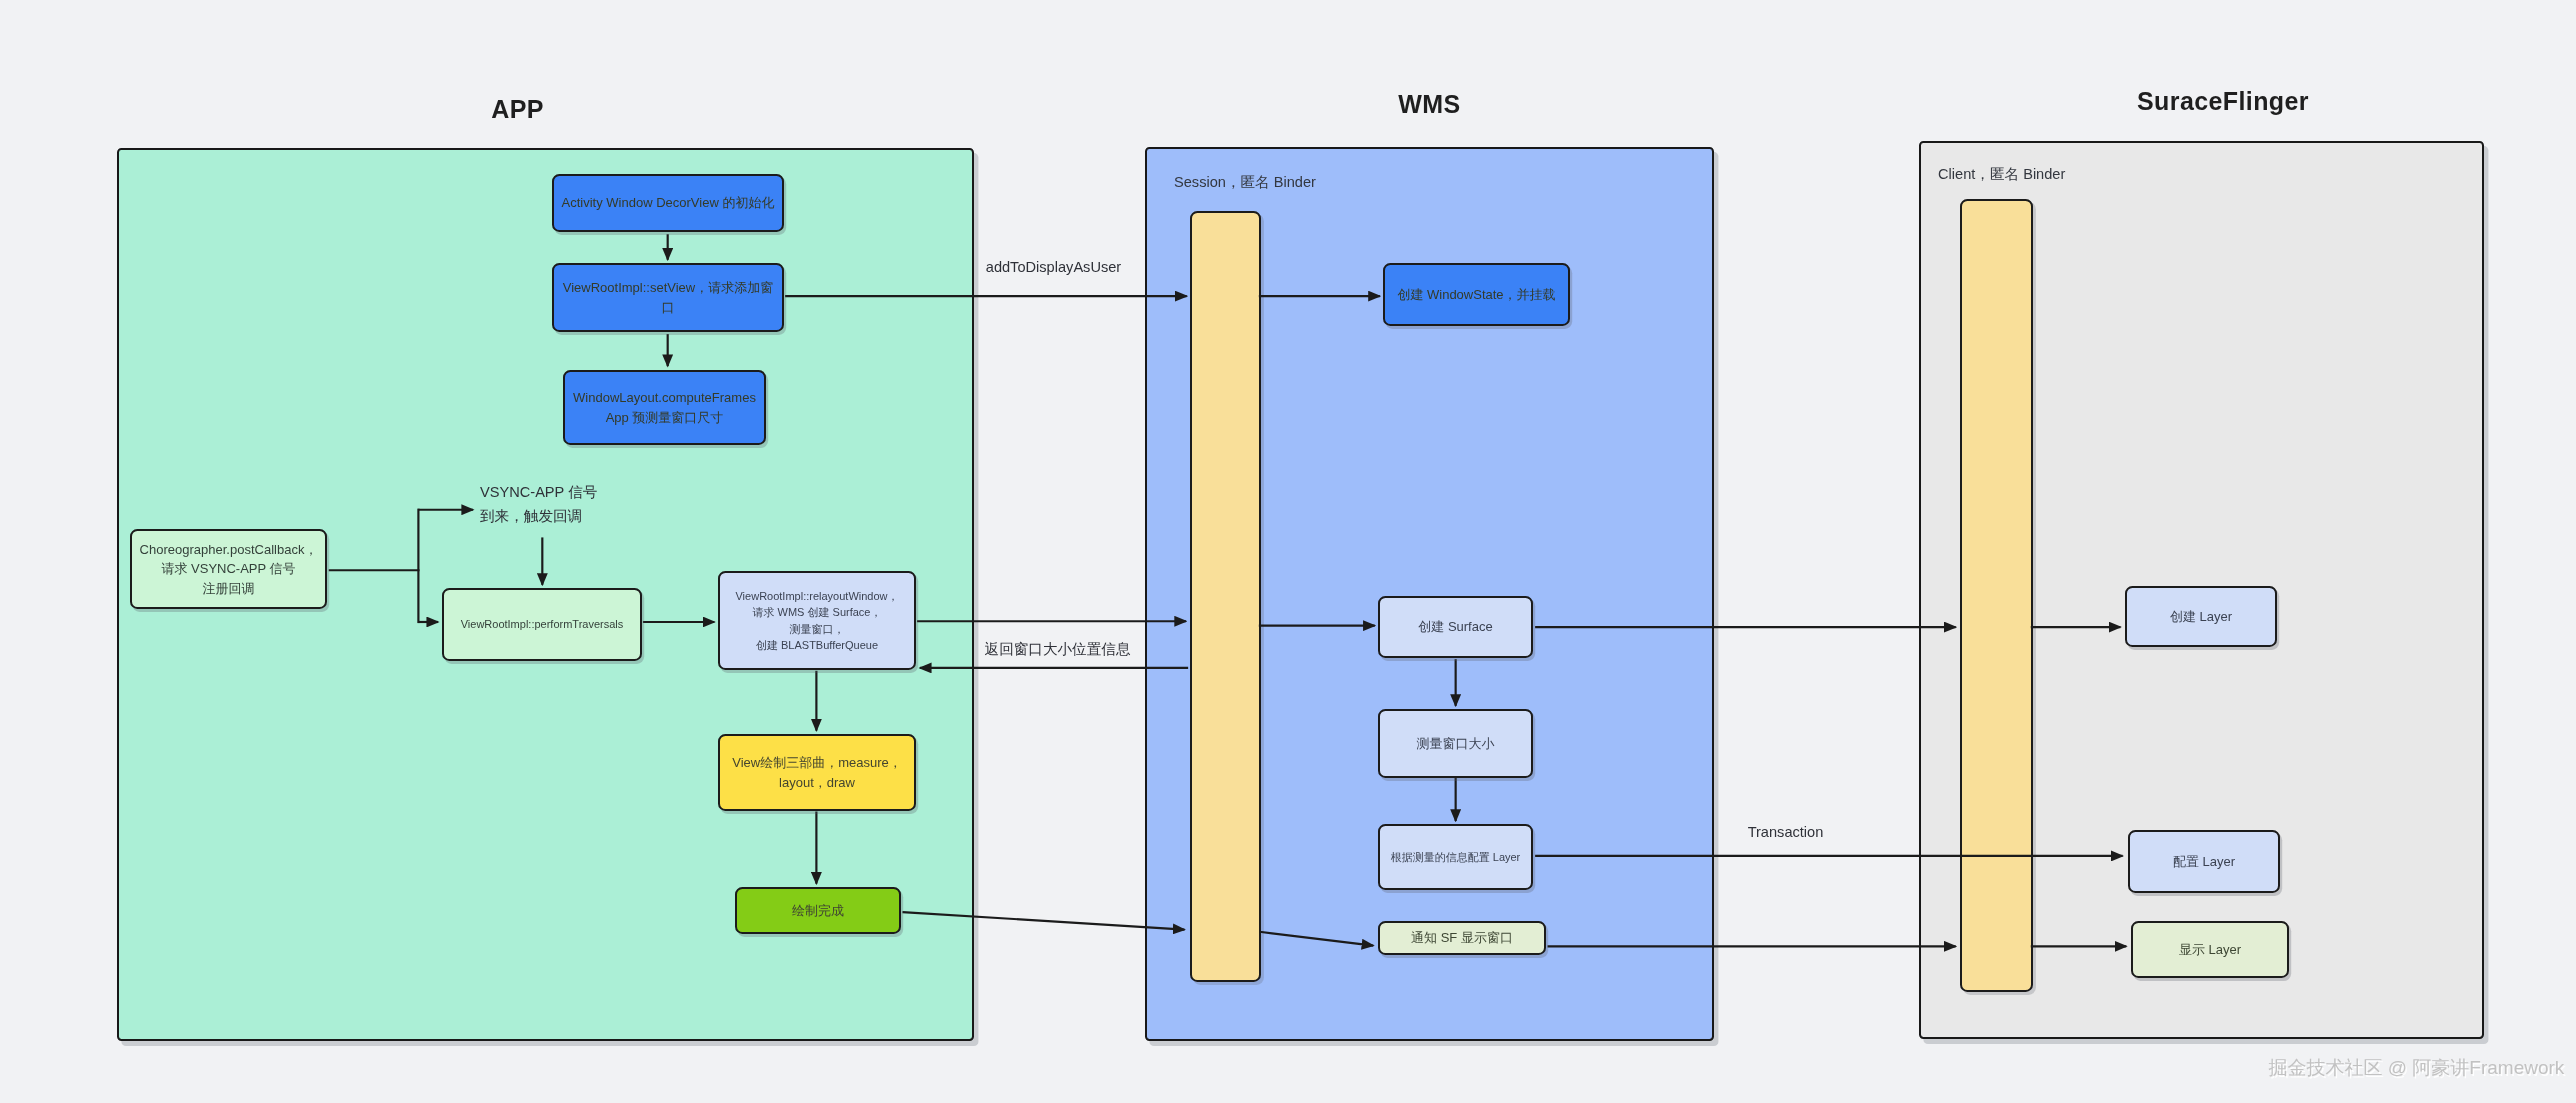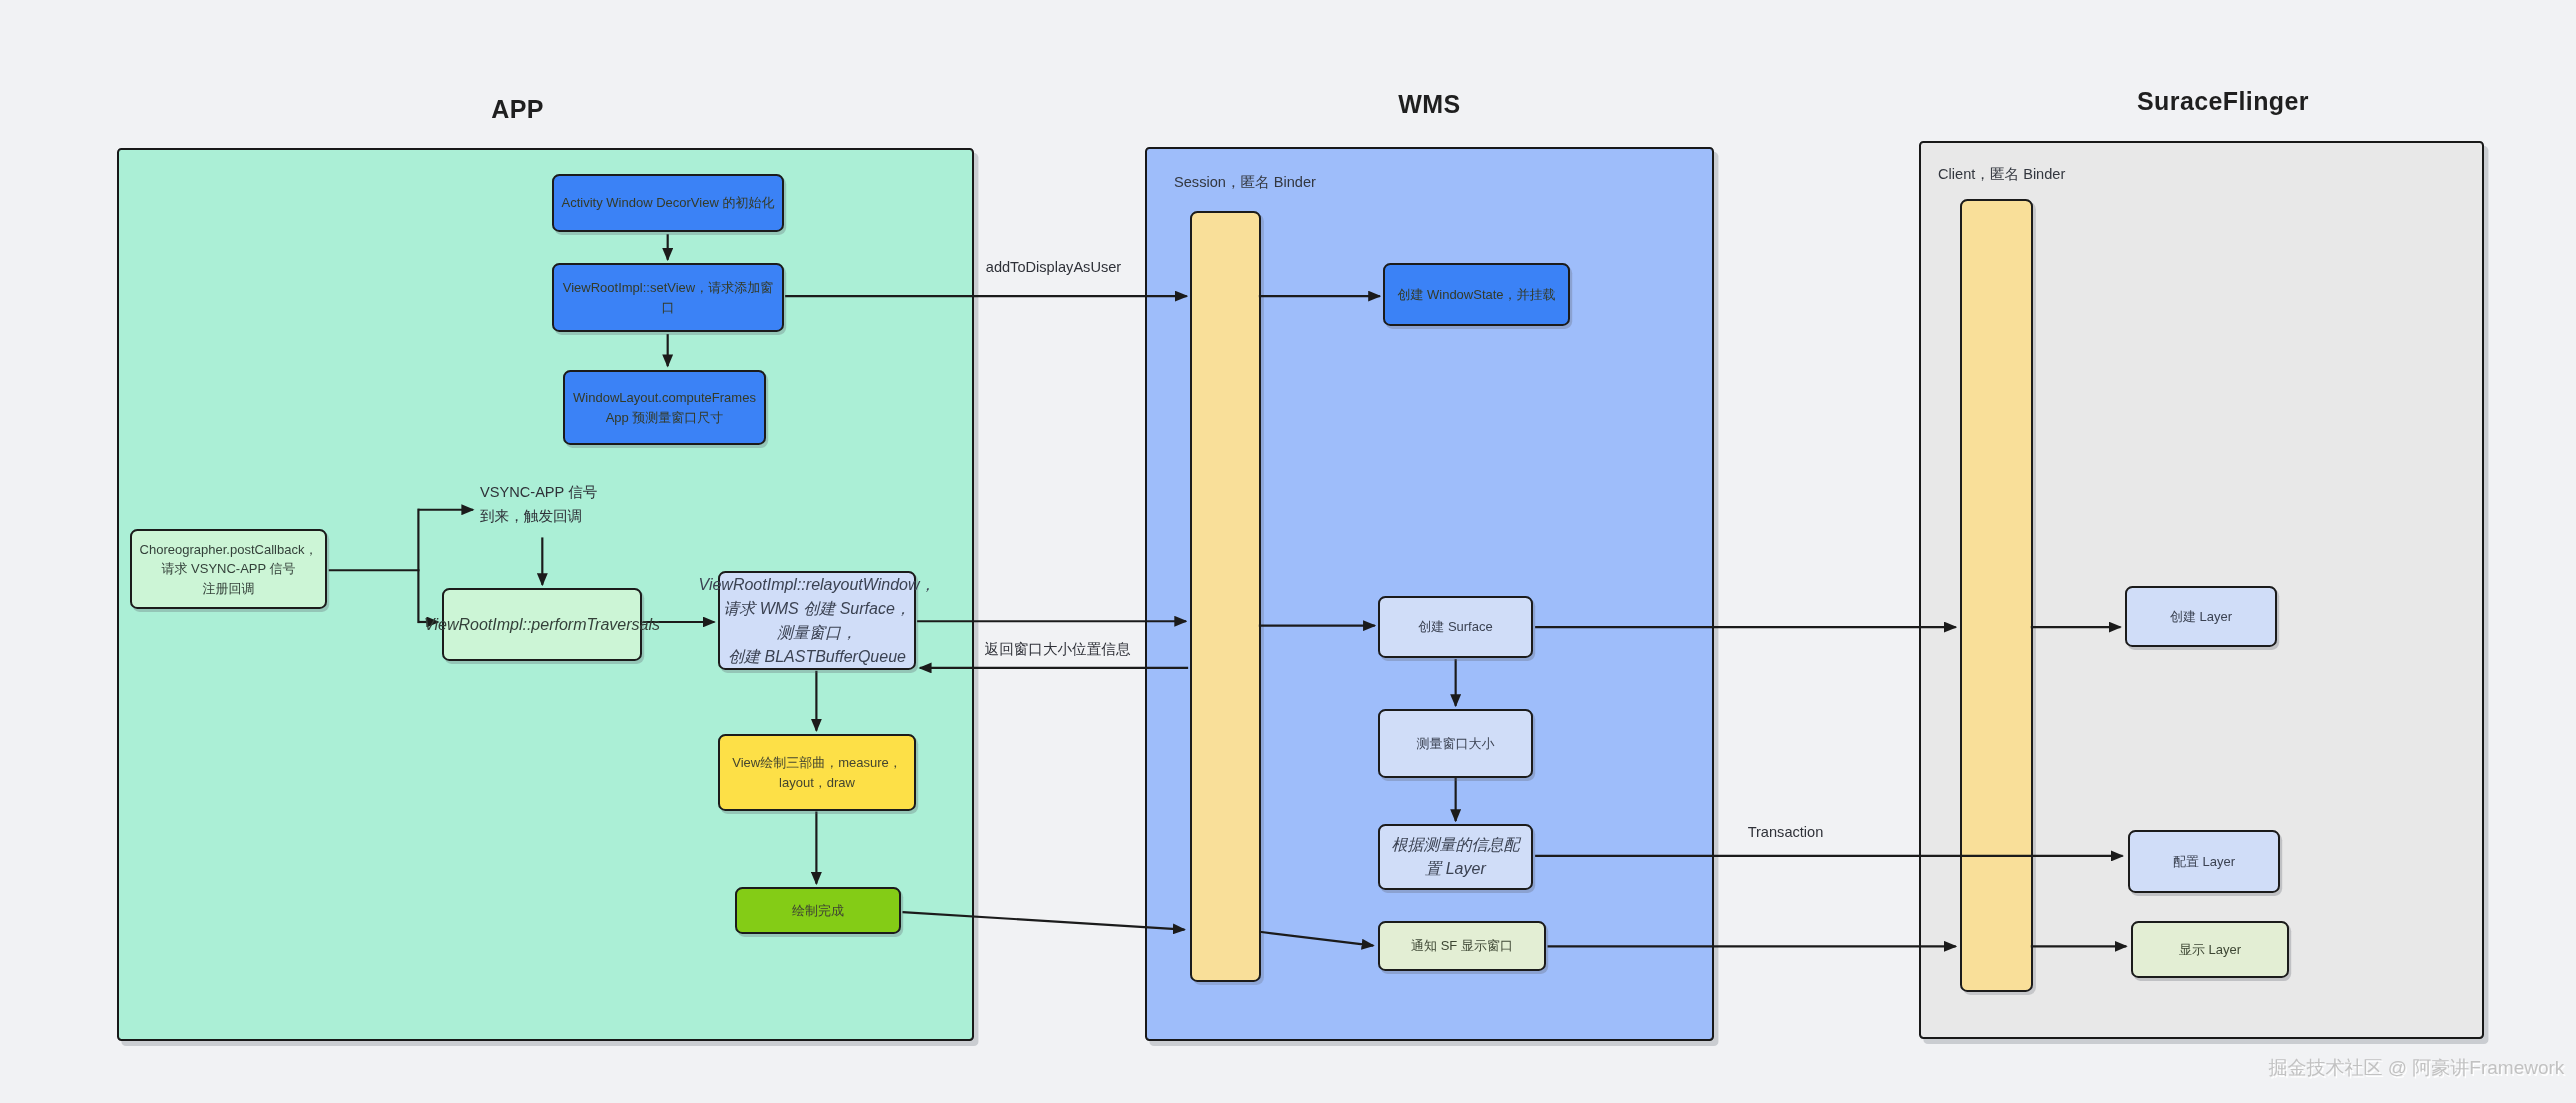--- a/index.html
+++ b/index.html
@@ -45,21 +45,21 @@
     font-size:13px;line-height:1.5;color:#333333;
     box-shadow:2.2px 2.9px 0 rgba(90,95,105,.28);
     z-index:4;padding:1.5px 4.4px;
   }
   .fill-green{background:#3b82f6;color:#343a28;}
   .fill-mint{background:#ccf5d6;color:#34413a;}
   .fill-lavender{background:#d0ddf8;color:#3b4252;}
   .fill-yellow{background:#fde047;color:#44452f;}
   .fill-beige{background:#84cc16;color:#3d4034;}
   .fill-palegreen{background:#e3eed4;color:#3d4633;}
-  .fs17{font-size:16px;font-style:italic;}
+  .fs17{font-size:11px;}
 
   .edge-label{
     position:absolute;font-size:14.6px;color:#2f3138;
     text-align:center;white-space:pre-line;z-index:5;
   }
   .vsync-note{
     position:absolute;font-size:14.6px;color:#2f3138;
     line-height:24px;white-space:pre-line;z-index:5;text-align:left;
   }
   .watermark{
@@ -131,21 +131,21 @@
 测量窗口，
 创建 BLASTBufferQueue</div>
   <div class="node fill-yellow" style="left:718px;top:734px;width:198px;height:77px;">View绘制三部曲，measure，
 layout，draw</div>
   <div class="node fill-beige" style="left:735px;top:887px;width:166px;height:47px;">绘制完成</div>
 
   <div class="node fill-green" style="left:1383px;top:263px;width:187px;height:63px;">创建 WindowState，并挂载</div>
   <div class="node fill-lavender" style="left:1378px;top:596px;width:155px;height:62px;">创建 Surface</div>
   <div class="node fill-lavender" style="left:1378px;top:709px;width:155px;height:69px;">测量窗口大小</div>
   <div class="node fill-lavender fs17" style="left:1378px;top:824px;width:155px;height:66px;">根据测量的信息配置 Layer</div>
-  <div class="node fill-palegreen" style="left:1378px;top:921px;width:168px;height:50px;">通知 SF 显示窗口</div>
+  <div class="node fill-palegreen" style="left:1378px;top:921px;width:168px;height:34px;">通知 SF 显示窗口</div>
 
   <div class="node fill-lavender" style="left:2125px;top:586px;width:152px;height:61px;text-align:center;">创建 Layer</div>
   <div class="node fill-lavender" style="left:2128px;top:830px;width:152px;height:63px;">配置 Layer</div>
   <div class="node fill-palegreen" style="left:2131px;top:921px;width:158px;height:57px;">显示 Layer</div>
 
   <div class="edge-label" style="left:933px;top:259px;width:241px;">addToDisplayAsUser</div>
   <div class="edge-label" style="left:937px;top:640px;width:241px;">返回窗口大小位置信息</div>
   <div class="edge-label" style="left:1698px;top:824px;width:175px;">Transaction</div>
   <div class="vsync-note" style="left:480px;top:480px;width:175px;">VSYNC-APP 信号
 到来，触发回调</div>

